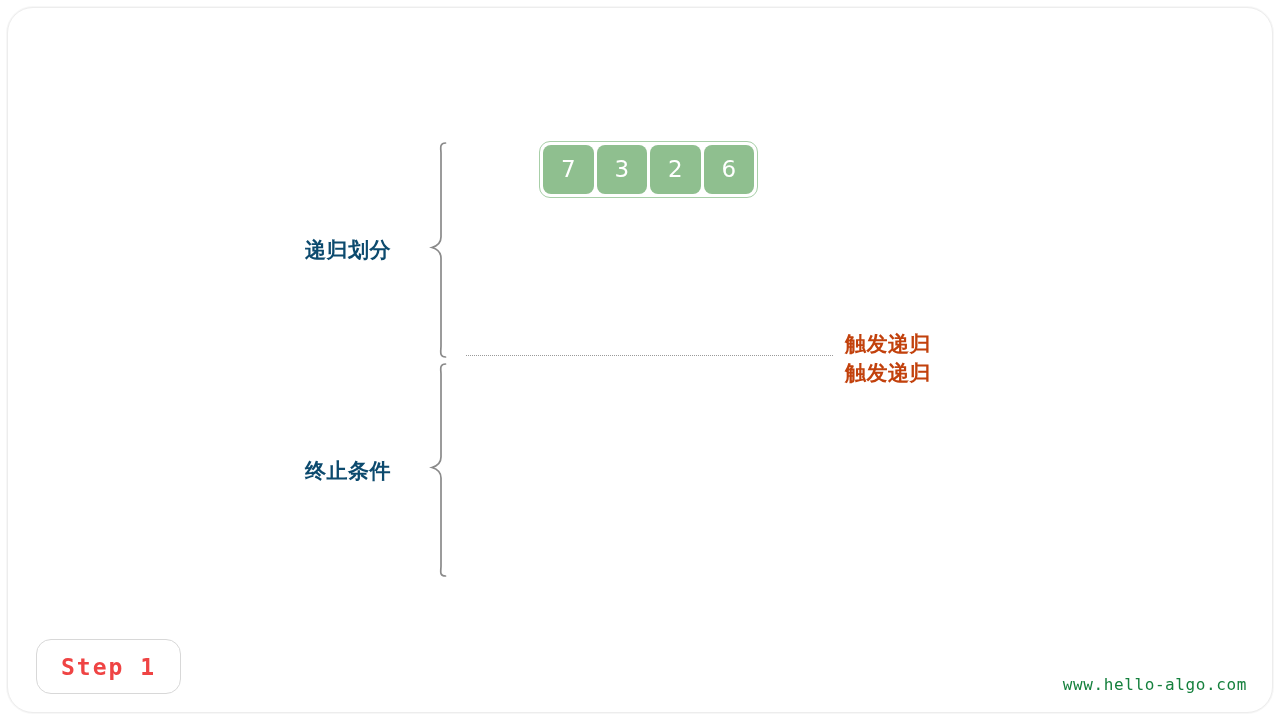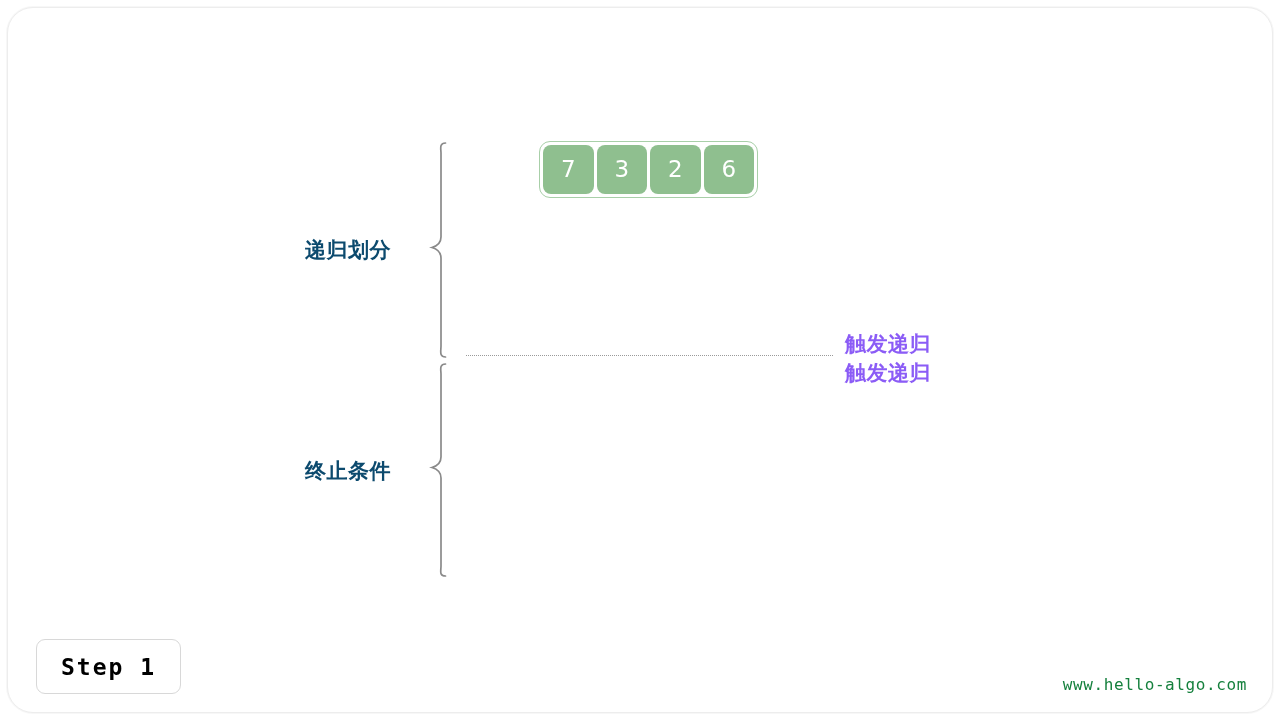--- a/index.html
+++ b/index.html
@@ -88,42 +88,42 @@
     border-top: 1.5px dotted #9a9a9a;
   }
 
   
   #annotation {
     position: absolute;
     left: 845px;
     top: 330px;
     font-size: 21px;
     font-weight: bold;
-    color: #8b5cf6;
+    color: #c2410c;
     line-height: 29px;
     white-space: nowrap;
     font-family: "DejaVu Sans", "Liberation Sans", sans-serif;
     letter-spacing: 0.5px;
   }
 
   
   #step-badge {
     position: absolute;
     left: 36px;
     top: 639px;
     width: 145px;
     height: 55px;
     box-sizing: border-box;
     border: 1.3px solid #d8d8d8;
-    border-radius: 9px;
+    border-radius: 15px;
     background: #ffffff;
     display: flex;
     align-items: center;
     justify-content: center;
-    color: #000000;
+    color: #ef4444;
     font-size: 23px;
     font-weight: bold;
     letter-spacing: 2px;
     font-family: "DejaVu Sans Mono", "Liberation Mono", monospace;
   }
 
   
   #watermark {
     position: absolute;
     right: 33px;

